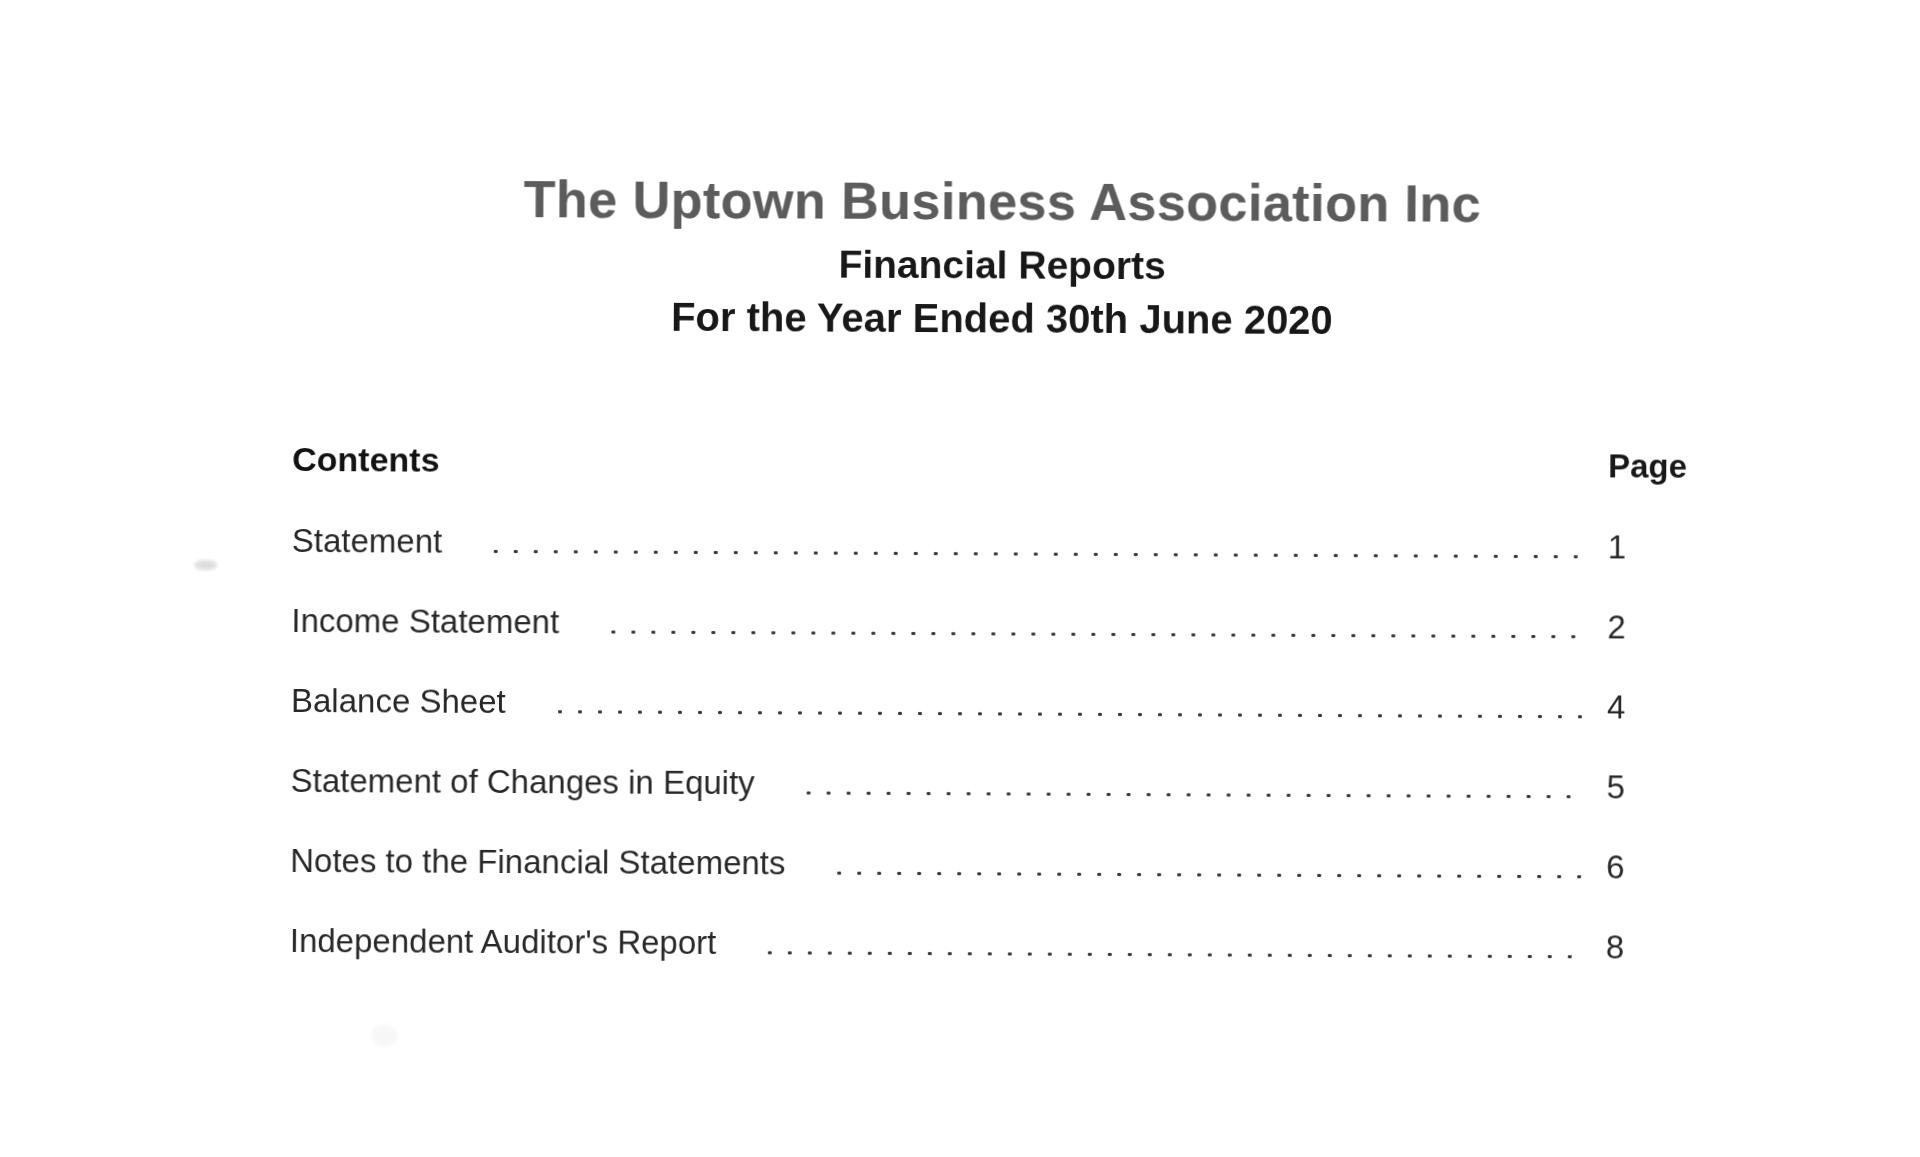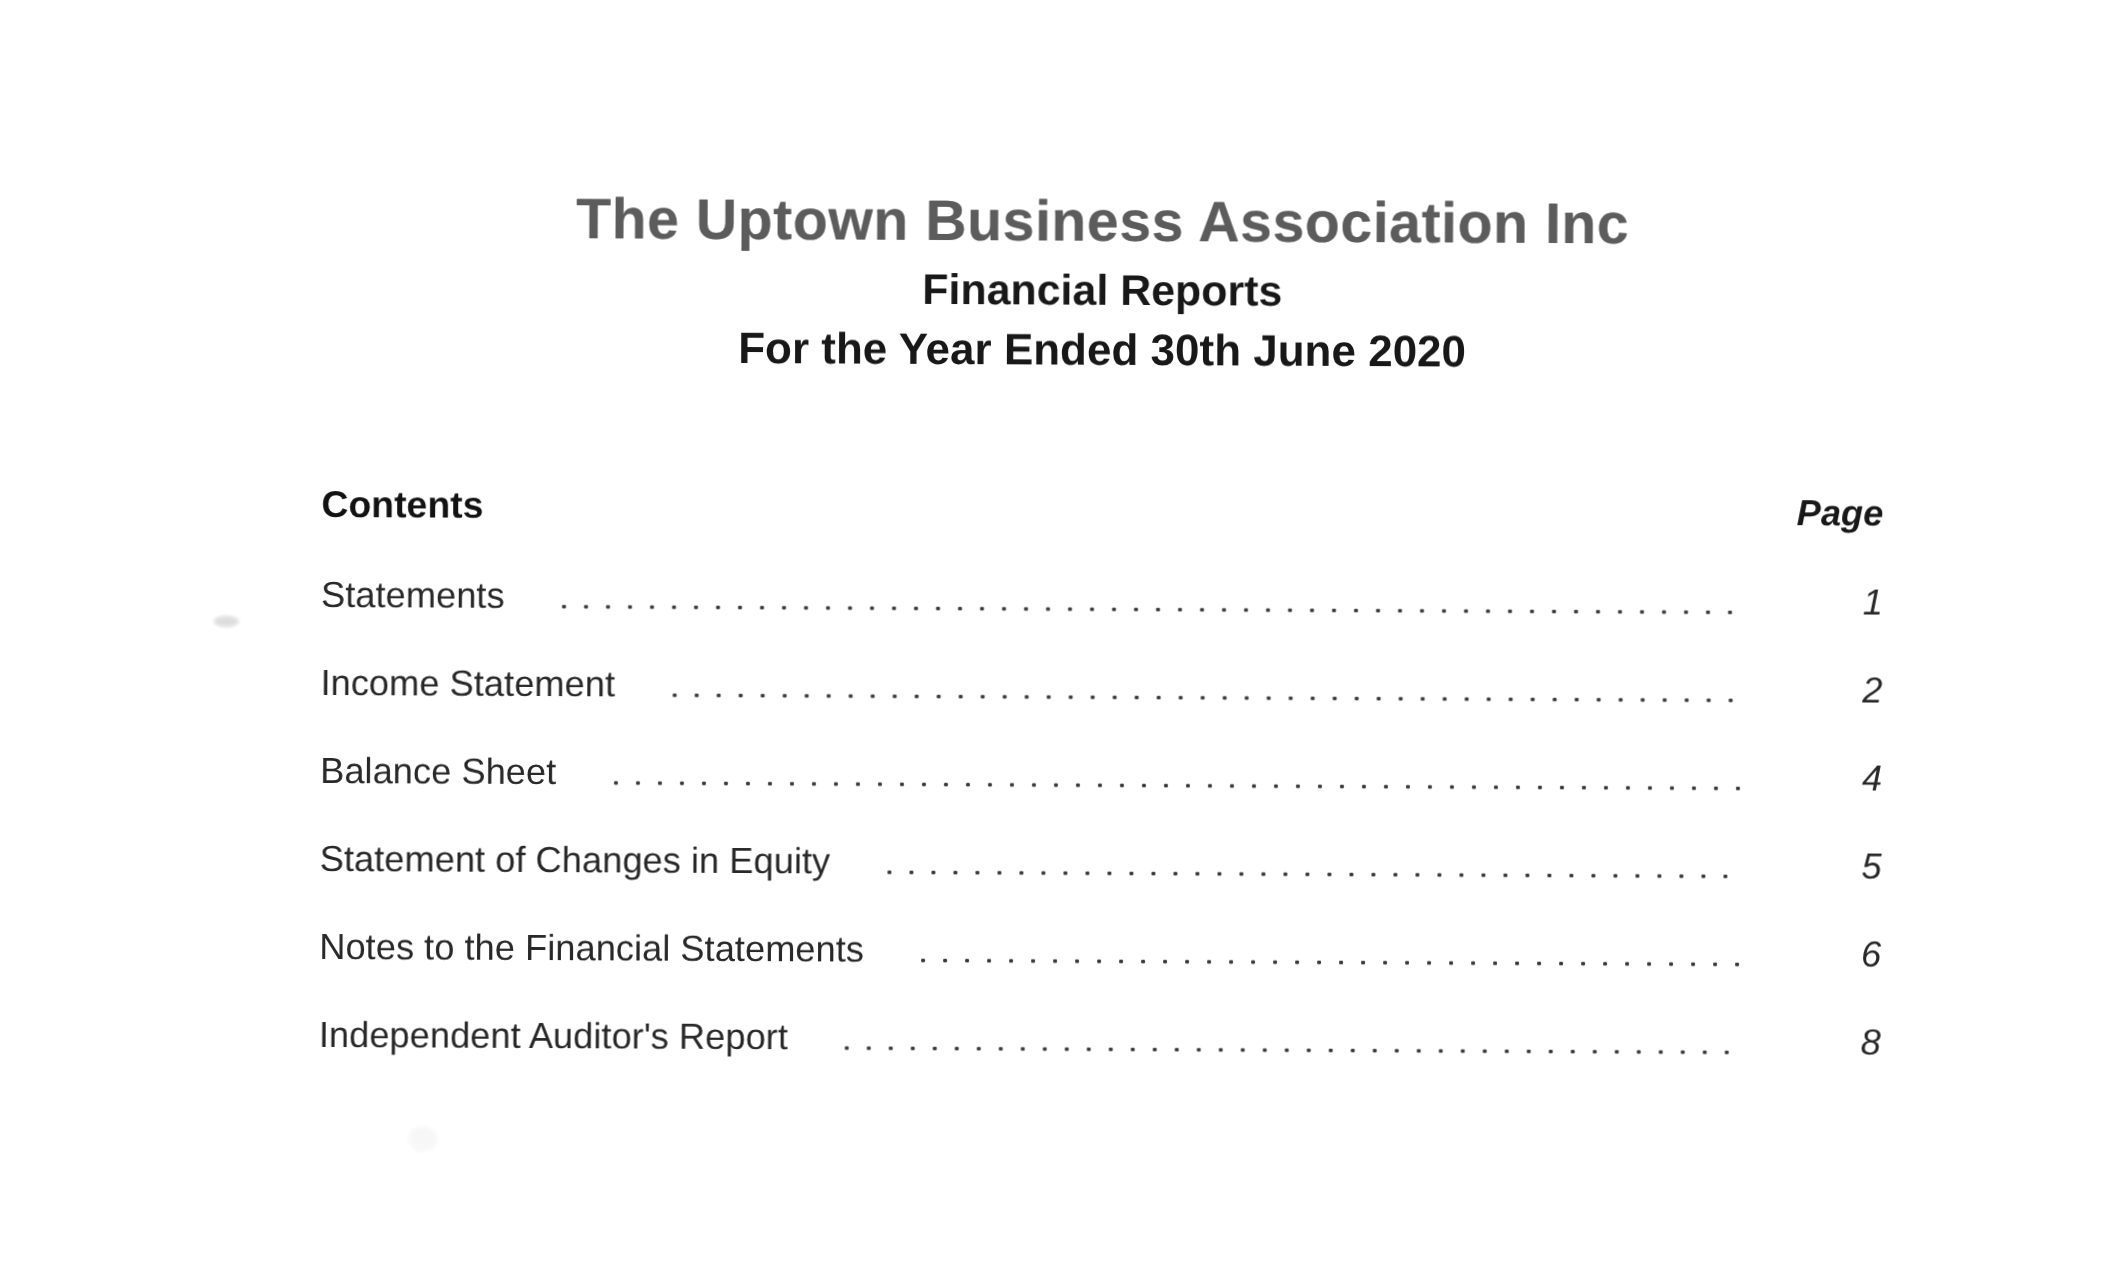--- a/index.html
+++ b/index.html
@@ -57,23 +57,22 @@
     align-items: flex-end;
   }
   .toc-heading {
     font-size: 34px;
     font-weight: bold;
     color: #161616;
     flex: 1;
   }
   .page-col {
     width: 104px;
-    text-align: right;
+    text-align: left;
     flex: none;
-    font-style: italic;
   }
   .page-col-header {
     font-size: 33px;
     font-weight: bold;
     color: #1c1c1c;
     padding-top: 8px;
   }
   .toc-rows { margin-top: 44px; }
   .toc-row {
     display: flex;
@@ -137,21 +136,21 @@
   <div class="toc">
 
     <div class="toc-header-row">
       <div class="toc-heading">Contents</div>
       <div class="page-col page-col-header">Page</div>
     </div>
 
     <div class="toc-rows">
 
       <div class="toc-row">
-        <div class="toc-label">Statements</div>
+        <div class="toc-label">Statement</div>
         <div class="dot-leader"></div>
         <div class="page-col toc-page-num">1</div>
       </div>
 
       <div class="toc-row">
         <div class="toc-label">Income Statement</div>
         <div class="dot-leader"></div>
         <div class="page-col toc-page-num">2</div>
       </div>
 

